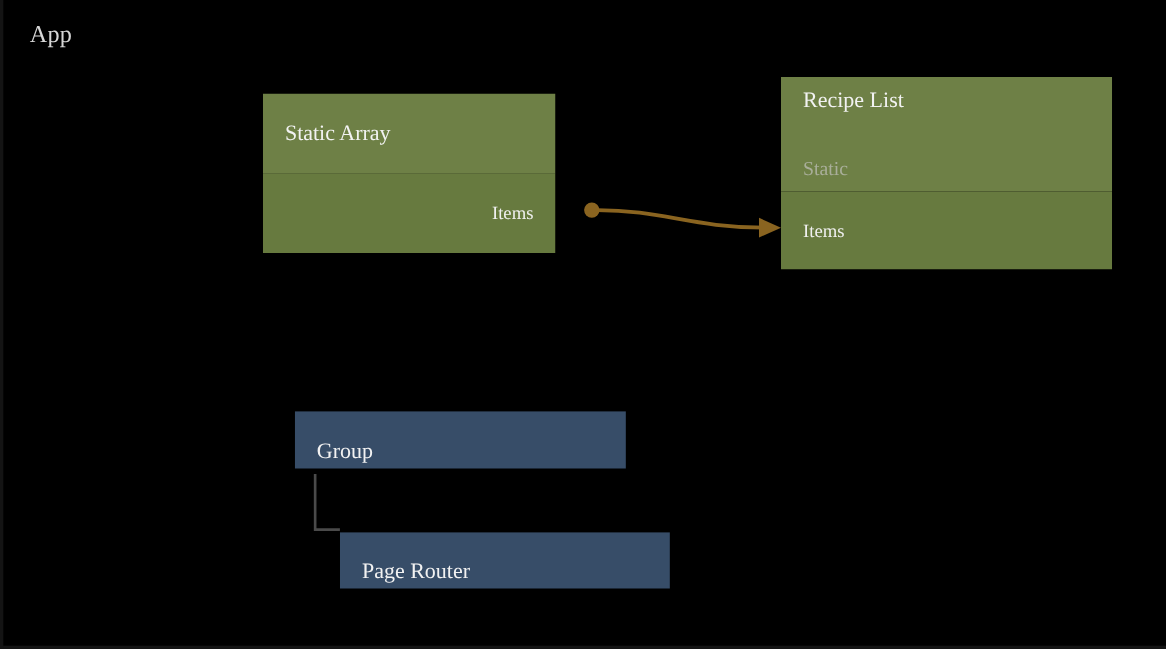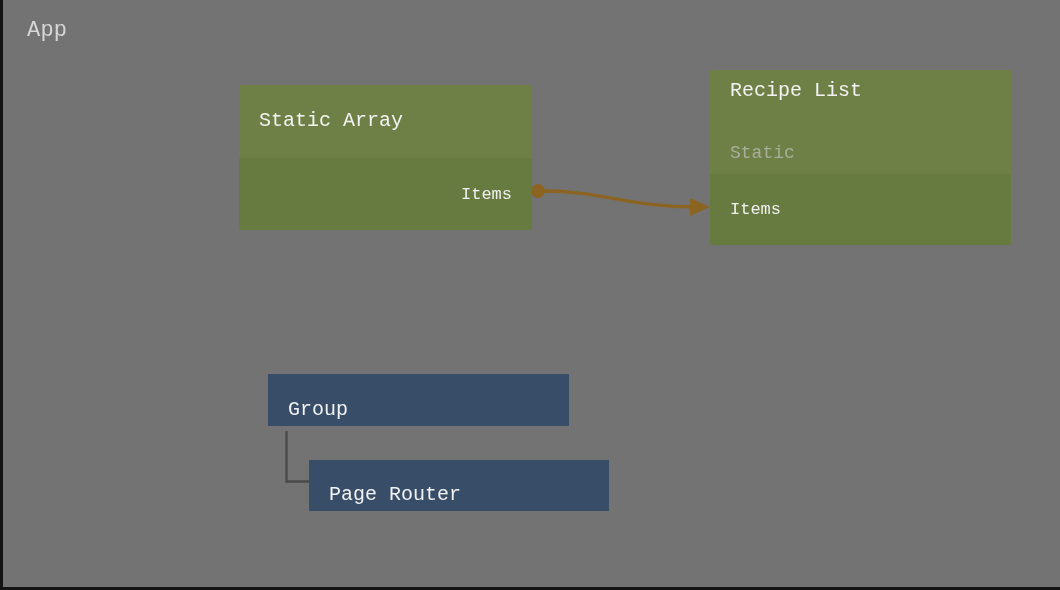--- a/index.html
+++ b/index.html
@@ -4,26 +4,26 @@
 <style>
   html, body {
     margin: 0;
     padding: 0;
     background: #1c1c1c;
   }
   #canvas {
     position: relative;
     width: 1060px;
     height: 590px;
-    background: #737373;
+    background: #000000;
     border-left: 3px solid #141414;
     border-bottom: 3px solid #141414;
     box-sizing: border-box;
     overflow: hidden;
-    font-family: Liberation Mono, monospace;
+    font-family: Liberation Serif, serif;
     -webkit-font-smoothing: antialiased;
   }
 
   
   #canvas-title {
     position: absolute;
     left: 24px;
     top: 18px;
     font-size: 22px;
     color: #d6d6d6;
@@ -104,21 +104,21 @@
   <div id="canvas-title">App</div>
 
   <svg id="wires" viewBox="0 0 1060 590" width="1060" height="590">
 
     <path d="M 540 191 C 600 191, 625 207, 694 207" fill="none" stroke="#8a6420" stroke-width="3.4" stroke-linecap="round"></path>
     <polygon points="707,207 687,198 687,216" fill="#8a6420"></polygon>
 
     <path d="M 283.5 431 L 283.5 481.5 L 306 481.5" fill="none" stroke="#4a4a4a" stroke-width="2.4" stroke-linejoin="miter"></path>
   </svg>
 
-  <div class="node node-green" style="left:236px; top:85px; width:293px; height:145px;">
+  <div class="node node-green" style="left:236px; top:85px; width:266px; height:145px;">
     <div class="node-header" style="height:73px;">
       <div class="node-title">Static Array</div>
     </div>
     <div class="node-body" style="height:72px;">
       <div class="port-row out">Items</div>
     </div>
   </div>
   <div class="port-dot" style="left:528px; top:184px; width:14px; height:14px;"></div>
 
   <div class="node node-green" style="left:707px; top:70px; width:301px; height:175px;">
@@ -130,19 +130,19 @@
       <div class="port-row in">Items</div>
     </div>
   </div>
 
   <div class="node node-blue" style="left:265px; top:354px; width:301px; height:72px;">
     <div class="node-header" style="height:72px;">
       <div class="node-title">Group</div>
     </div>
   </div>
 
-  <div class="node node-blue" style="left:306px; top:440px; width:300px; height:71px;">
+  <div class="node node-blue" style="left:306px; top:464px; width:300px; height:71px;">
     <div class="node-header" style="height:71px;">
       <div class="node-title">Page Router</div>
     </div>
   </div>
 
 </div>
 
 </body></html>

